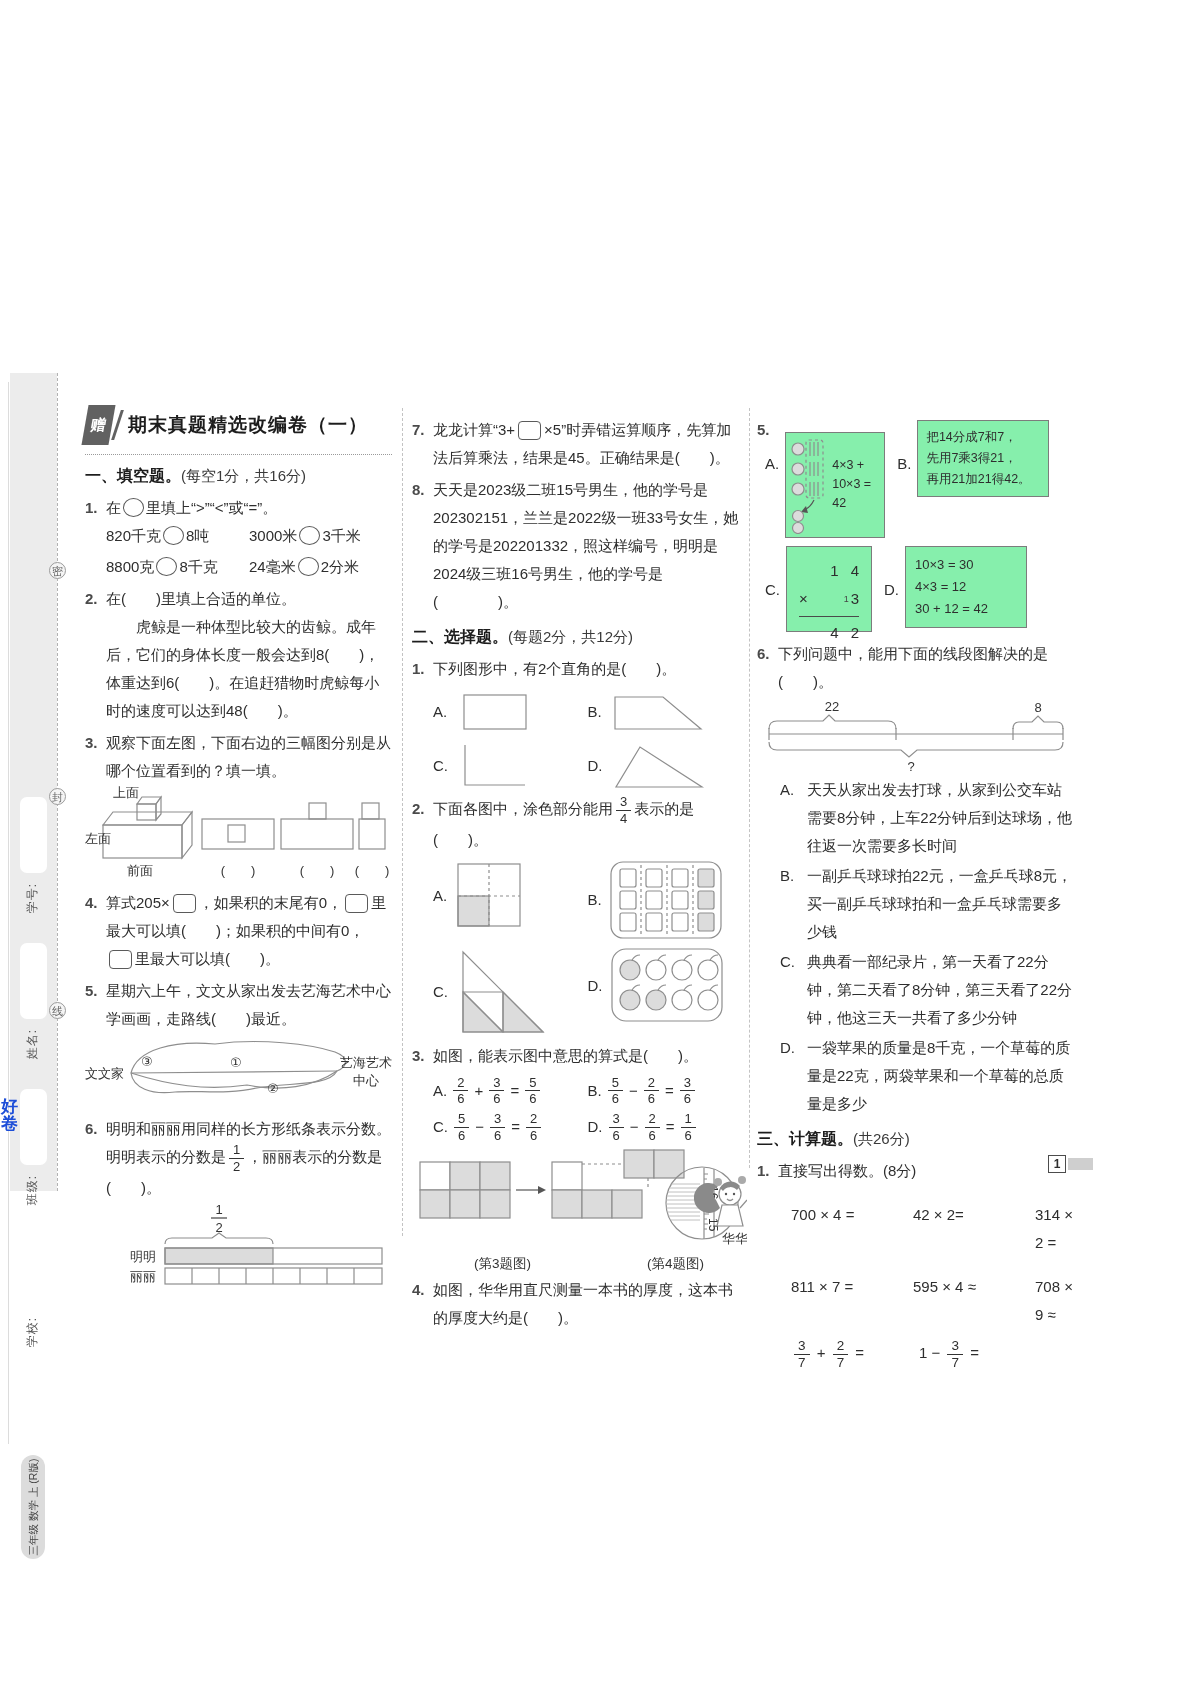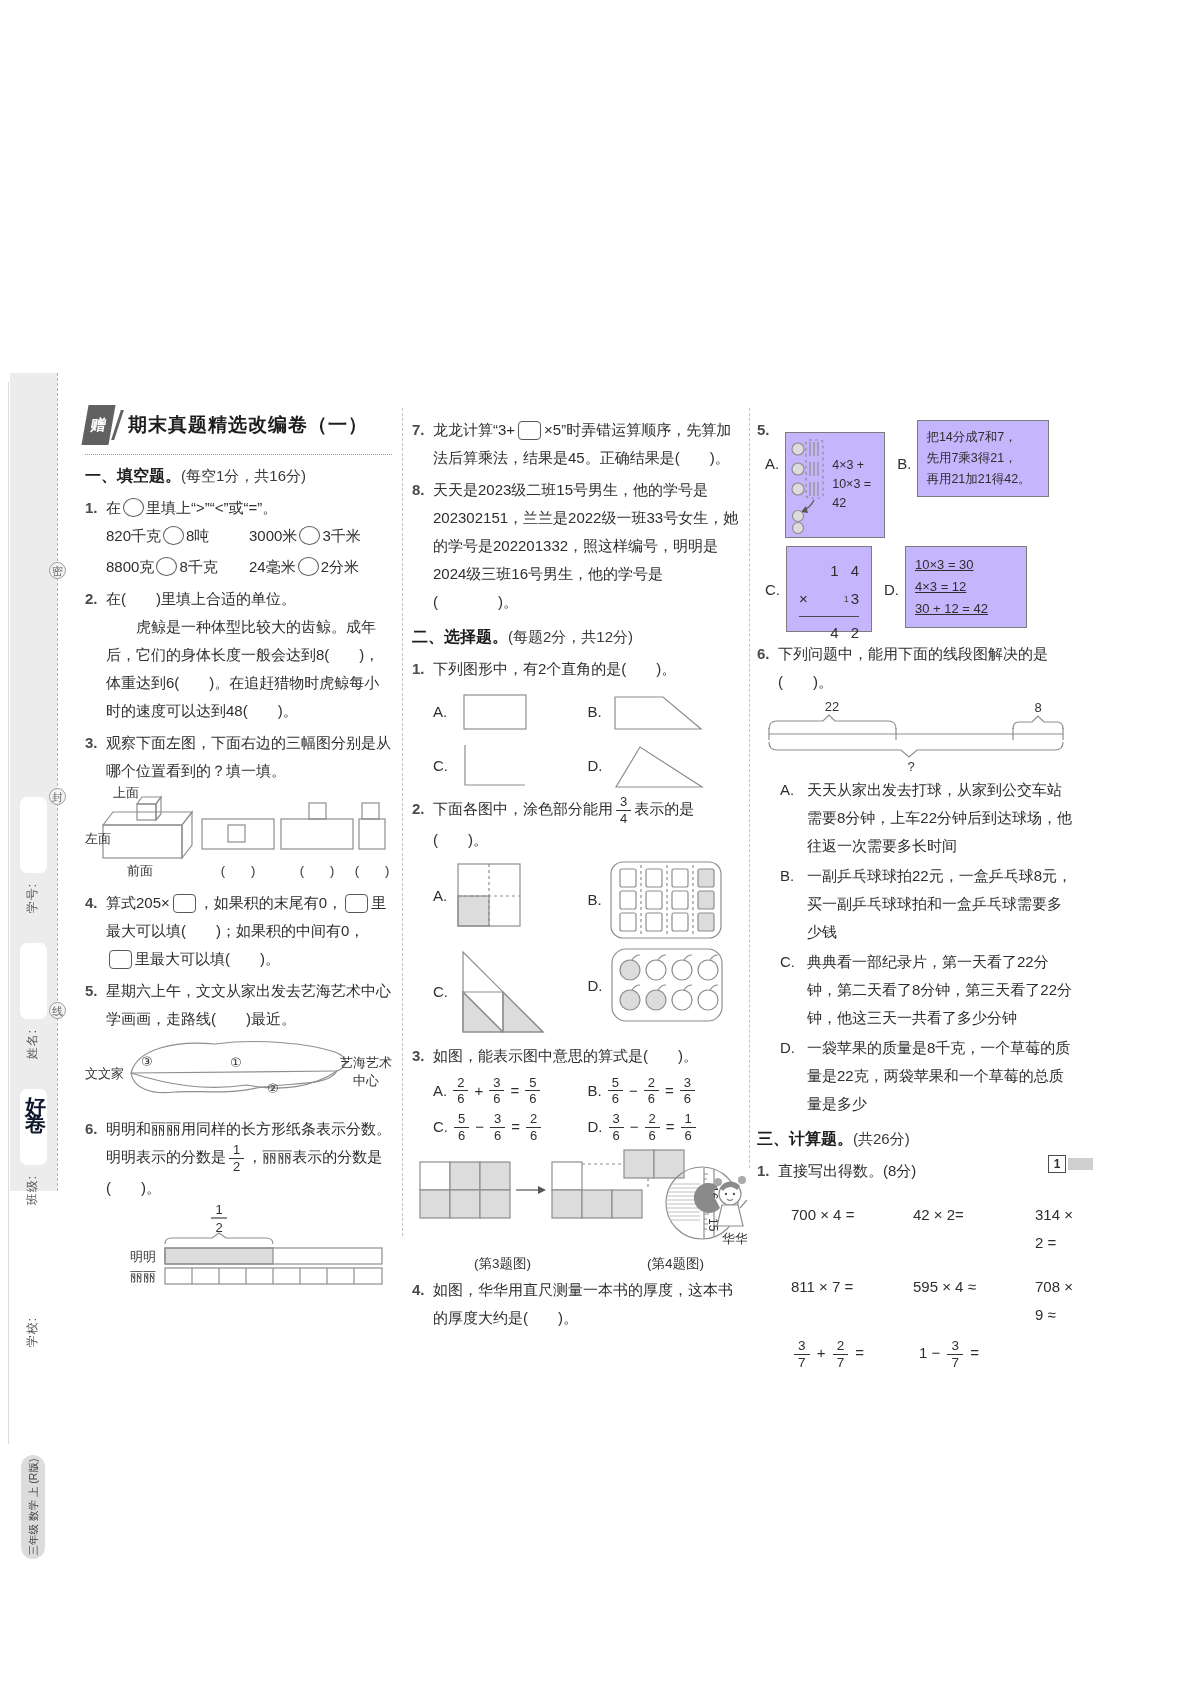--- a/index.html
+++ b/index.html
@@ -12,22 +12,22 @@
   .sidebar { position:absolute; left:10px; top:373px; width:47px; height:818px; background:#ececec; }
   .field-box { position:absolute; left:10px; width:27px; height:76px; background:#fff; border-radius:7px; }
   .vlabel { position:absolute; left:1px; width:44px; height:18px; text-align:center;
             transform:rotate(-90deg); font-size:12px; color:#555; letter-spacing:1px; white-space:nowrap; }
   .book-pill { position:absolute; left:11px; top:1082px; width:24px; height:104px; background:#dcdcdc; border-radius:12px; }
   .book-pill span { position:absolute; left:-40px; top:40px; width:104px; height:24px; line-height:24px;
             transform:rotate(-90deg); font-size:10.5px; color:#444; text-align:center; white-space:nowrap; }
   .seal-line { position:absolute; left:57px; top:373px; height:818px; border-left:1px dashed #b2b2b2; }
   .seal { position:absolute; left:49px; width:17px; height:17px; border:1px solid #9b9b9b; border-radius:50%;
           background:#f5f5f5; font-size:11px; line-height:17px; text-align:center; color:#666; }
-  .brand { position:absolute; left:1px; top:1098px; width:16px; font-size:21px; font-weight:bold;
-           color:#0f172a; line-height:17px; text-align:center; word-break:break-all;margin-left:24px; }
+  .brand { position:absolute; left:1px; top:1098px; width:16px; font-size:17px; font-weight:bold;
+           color:#1d4ed8; line-height:17px; text-align:center; word-break:break-all; }
 
   
   .col { position:absolute; font-size:15px; line-height:28px; }
   .col1 { left:85px;  top:405px; width:307px; }
   .col2 { left:412px; top:412px; width:330px; }
   .col3 { left:757px; top:412px; width:318px; }
   .vsep { position:absolute; border-left:1px dashed #c3c3c3; }
   .vsep1 { left:402px; top:408px; height:828px; }
   .vsep2 { left:749px; top:408px; height:760px; }
 
@@ -65,25 +65,25 @@
   .eqcell { gap:3px; }
 
   .caps { position:relative; height:24px; font-size:13.5px; color:#333; }
   .caps span { position:absolute; top:2px; }
 
   .optgrid { display:grid; grid-template-columns:1fr 1fr; padding-left:21px; row-gap:2px; }
 
   .mbox-row { display:flex; margin-left:8px; gap:12px; margin-top:8px; align-items:flex-start; }
   .mcell { display:flex; gap:6px; align-items:flex-start; }
   .mletter { margin-top:30px; }
-  .calcbox { border:1px solid #7c7c7c; background:#c4b5fd; }
+  .calcbox { border:1px solid #7c7c7c; background:#86efac; }
   .abox { width:100px; height:106px; display:flex; padding:5px 4px; gap:2px;margin-top:12px; }
   .abox .atxt { font-size:12.5px; line-height:19px; margin-top:18px; }
   .bbox { width:132px; padding:6px 8px; font-size:12.5px; line-height:21px; }
-  .dbox { width:122px; padding:7px 9px; font-size:13px; line-height:22px;text-decoration:underline; }
+  .dbox { width:122px; padding:7px 9px; font-size:13px; line-height:22px; }
   .cbox { width:86px; height:86px; padding:10px 12px; }
   .vm-r1,.vm-r3 { display:flex; justify-content:flex-end; gap:12px; font-size:15px; }
   .vm-r2 { display:flex; align-items:flex-end; font-size:15px; }
   .vm-r2 .vx { margin-right:auto; }
   .vm-r2 .vcarry { font-size:9px; margin-right:2px; color:#444; }
   .vm-line { border-top:1.4px solid #4a4a4a; margin:3px 0 2px; }
 
   .opt3 { position:relative; padding-left:50px; margin-top:2px; }
   .opt3 .letter { position:absolute; left:23px; top:0; }
 

